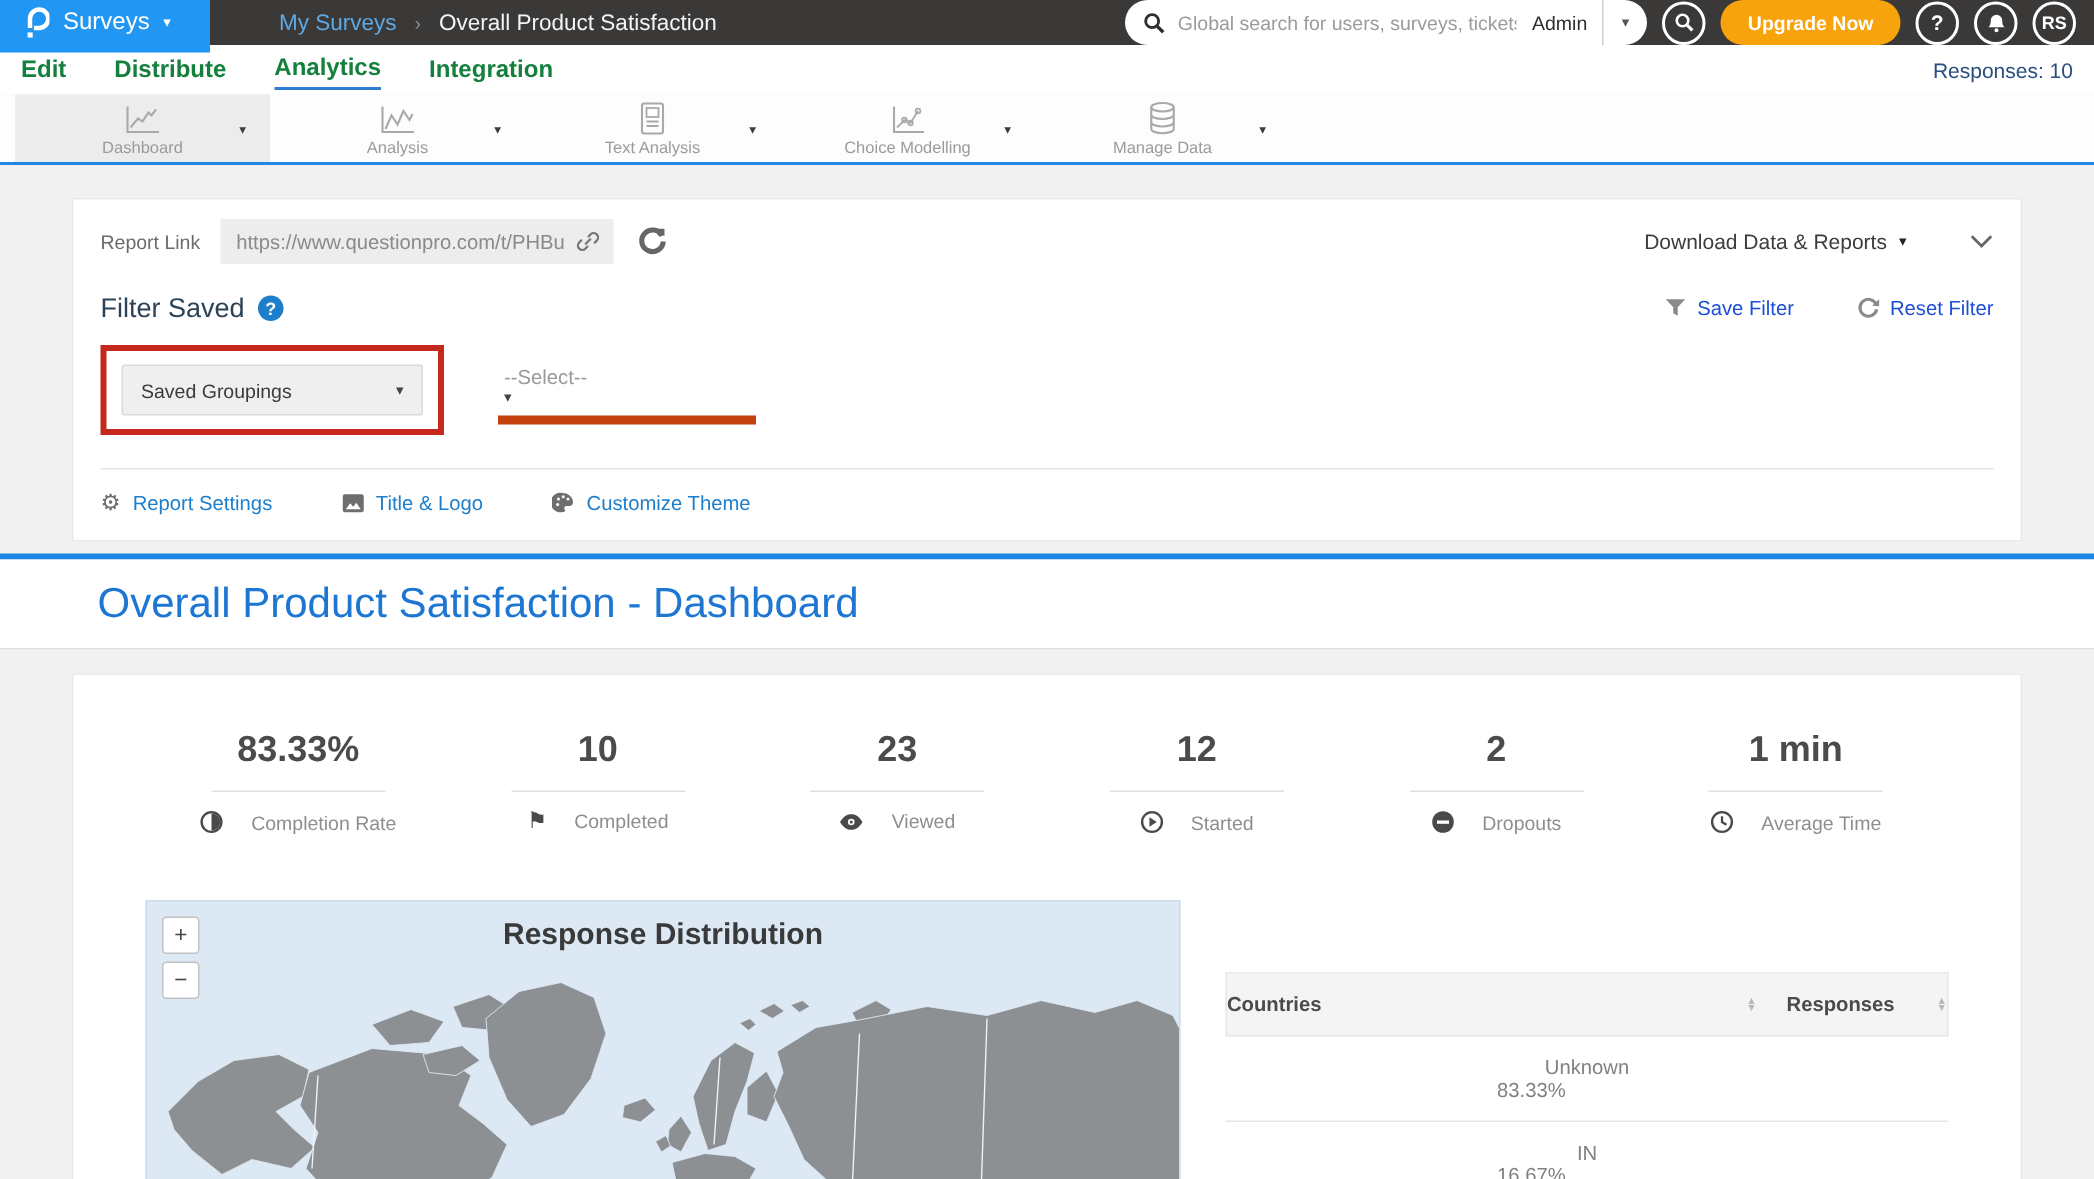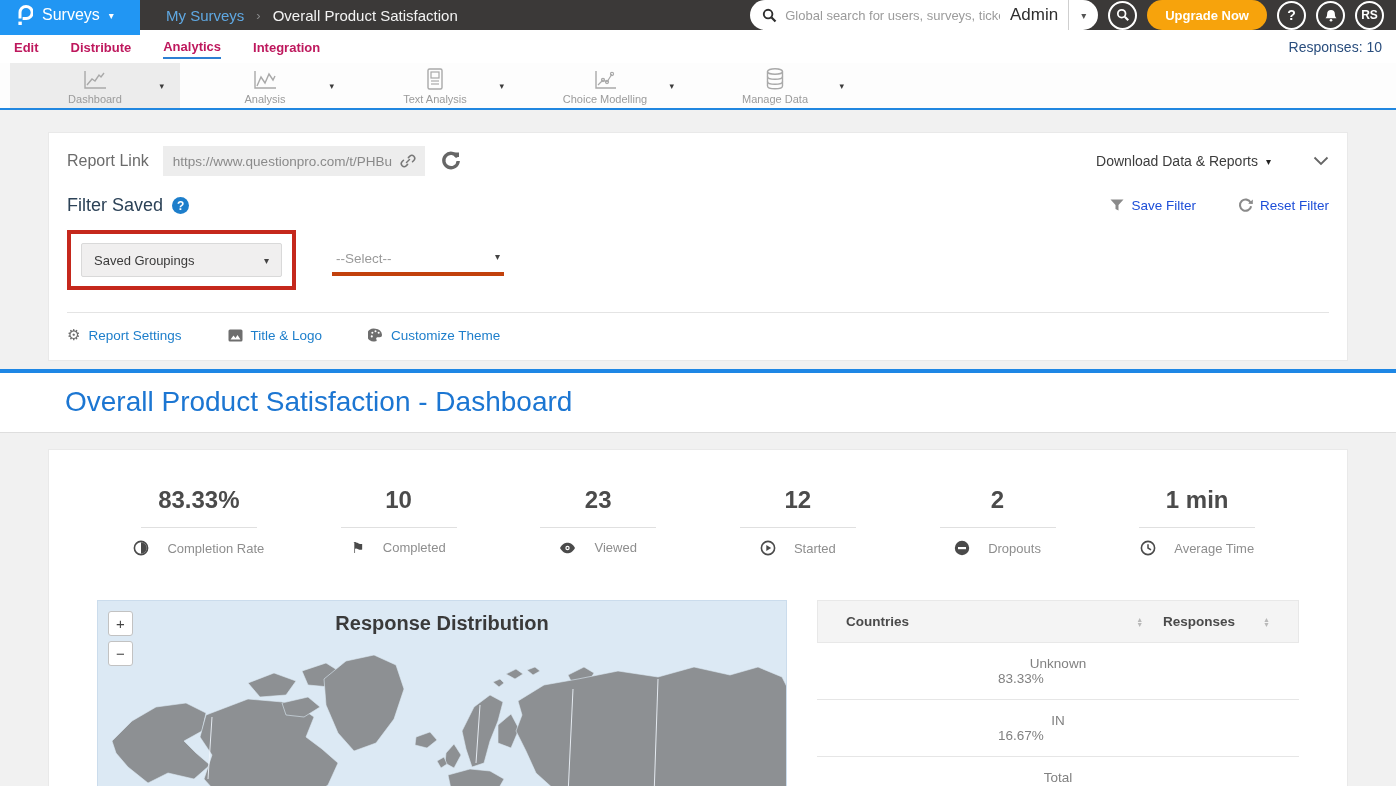--- a/index.html
+++ b/index.html
@@ -6,63 +6,63 @@
   html,body { width:1396px; height:786px; overflow:hidden; background:#f1f1f1;
     font-family:"Liberation Sans", sans-serif; }
 
   
   .topbar { height:30px; background:#3b3938; display:flex; align-items:center; }
   .brand { background:#2196f3; height:40px; width:140px; display:flex; align-items:center;
     padding:0 12px 0 14px; gap:9px; cursor:pointer; }
   .brand-label { color:#fff; font-size:16px; }
   .caret { font-size:10px; color:#fff; }
   .breadcrumb { display:flex; align-items:center; gap:12px; margin-left:26px; font-size:15px; }
-  .bc-parent { color:#5fa8e2; cursor:pointer; }
+  .bc-parent { color:#5fa8e2; cursor:pointer;margin-left:20px; }
   .bc-sep { color:#8a8a8a; font-size:13px; }
   .bc-current { color:#f3f3f3; }
   .topbar-right { margin-left:auto; display:flex; align-items:center; gap:10px; padding-right:12px; }
   .search-pill { background:#fff; border-radius:16px; height:30px; width:348px;
     display:flex; align-items:center; overflow:hidden; }
   .search-pill .mag { margin:0 8px 0 12px; display:flex; }
   .search-pill input { border:none; outline:none; flex:1; font-size:13px; color:#333;
     font-family:"Liberation Sans", sans-serif; }
   .search-pill input::placeholder { color:#9b9b9b; }
-  .pill-scope { font-size:17px; color:#2e2e2e; padding:0 10px; }
+  .pill-scope { font-size:13px; color:#2e2e2e; padding:0 10px; }
   .pill-caret-seg { border-left:1px solid #cfcfcf; height:30px; width:30px; display:flex;
     align-items:center; justify-content:center; color:#555; font-size:10px; cursor:pointer; }
   .circle-btn { width:29px; height:29px; border:2px solid #fff; border-radius:50%;
     display:flex; align-items:center; justify-content:center; color:#fff; font-size:14px;
     font-weight:bold; cursor:pointer; background:transparent; }
   .upgrade-btn { background:#f7a30c; color:#fff; font-weight:bold; font-size:13px;
     border:none; border-radius:16px; height:30px; padding:0 18px; cursor:pointer;
     font-family:"Liberation Sans", sans-serif; }
 
   
   .surveynav { height:33px; background:#fff; display:flex; align-items:center; padding:0 14px; }
-  .surveynav .nav-item { font-size:13px; color:#be185d; font-weight:bold; margin-right:32px;
+  .surveynav .nav-item { font-size:16px; color:#15803d; font-weight:bold; margin-right:32px;
     cursor:pointer; padding:4px 0 3px; }
   .surveynav .nav-item.active { border-bottom:2px solid #2d7fd3; }
   .responses-count { margin-left:auto; font-size:14px; color:#2a4e7e; }
 
   
   .toolbar { height:47px; background:#fdfdfd; border-bottom:2px solid #2187e0;
     display:flex; padding-left:10px; }
   .tool-tab { width:170px; height:45px; position:relative; display:flex; flex-direction:column;
     align-items:center; justify-content:center; gap:2px; cursor:pointer; }
   .tool-tab.active { background:#ececec; }
   .tool-tab .t-label { font-size:11px; color:#9b9b9b; }
   .tool-tab .t-caret { position:absolute; right:16px; top:18px; font-size:9px; color:#3c3c3c; }
   .tool-icon { height:24px; display:flex; align-items:flex-end; }
 
   
   .card { background:#fff; margin:0 48px; border:1px solid #e9e9e9; }
   .card1 { margin-top:22px; }
 
   .report-row { display:flex; align-items:center; padding:13px 18px 9px; }
-  .rl-label { font-size:16px; color:#6b6b6b; margin-right:14px; }
+  .rl-label { font-size:13px; color:#6b6b6b; margin-right:14px; }
   .rl-input-wrap { background:#ededed; height:30px; width:262px; display:flex; align-items:center;
     padding:0 8px 0 10px; }
   .rl-input-wrap input { background:transparent; border:none; outline:none; flex:1;
     font-size:13.5px; color:#8a8a8a; font-family:"Liberation Sans", sans-serif; min-width:0; }
   .rl-chain { display:flex; cursor:pointer; }
   .rl-circle { margin-left:16px; display:flex; cursor:pointer; }
   .report-row-right { margin-left:auto; display:flex; align-items:center; gap:42px; }
   .dl-reports { font-size:14px; color:#3c3c3c; cursor:pointer; display:flex; align-items:center; gap:8px; }
   .dl-reports .caret { color:#222; }
   .collapse-chev { cursor:pointer; display:flex; }
@@ -74,22 +74,22 @@
     margin-left:9px; cursor:pointer; }
   .filter-actions { margin-left:auto; display:flex; align-items:center; gap:42px; }
   .f-action { display:flex; align-items:center; gap:7px; font-size:13.5px; color:#1d4ed8; cursor:pointer; }
 
   .filter-controls { display:flex; align-items:center; padding:14px 18px 0; }
   .red-box { border:4px solid #c5281c; padding:9px 10px; }
   .select-box { width:201px; height:34px; background:#f0efef; border:1px solid #d9d9d9;
     border-radius:2px; display:flex; align-items:center; padding:0 12px; cursor:pointer; }
   .select-box .sb-label { font-size:13px; color:#3b3b3b; flex:1; }
   .select-box .caret { color:#444; }
-  .uline-select { width:172px; margin-left:36px; border-bottom:4px solid #c2410c;
-    display:flex; align-items:flex-start; padding:6px 4px; cursor:pointer; }
+  .uline-select { width:172px; margin-left:36px; border-bottom:6px solid #c2410c;
+    display:flex; align-items:flex-start; padding:6px 4px; cursor:pointer;flex-direction:column; }
   .uline-select .sb-label { flex:1; font-size:13.5px; color:#9a9a9a; }
   .uline-select .caret { color:#444; }
 
   .card-divider { border-top:1px solid #e4e4e4; margin:22px 18px 0; }
   .links-row { display:flex; align-items:center; gap:46px; padding:13px 18px 16px; }
   .cfg-link { display:flex; align-items:center; gap:8px; font-size:13.5px; color:#1d7ecb; cursor:pointer; }
   .cfg-link .gear-glyph { color:#6e6e6e; font-size:15px; }
 
   
   .blue-band { height:4px; background:#1e87e5; margin-top:8px; }
@@ -110,21 +110,21 @@
     position:relative; overflow:hidden; }
   .map-title { text-align:center; font-size:20px; font-weight:bold; color:#3a3a3a; margin-top:11px; }
   .zoom-ctrl { position:absolute; top:10px; left:10px; display:flex; flex-direction:column; gap:5px; }
   .zoom-btn { width:25px; height:25px; background:#fff; border:1px solid #c2c2c2; border-radius:3px;
     font-size:15px; color:#444; cursor:pointer; line-height:1;
     font-family:"Liberation Sans", sans-serif; }
   .map-svg { position:absolute; left:0; top:44px; }
 
   .countries-panel { flex:1; }
   .ct-header { background:#f4f4f4; border:1px solid #e8e8e8; display:flex; align-items:center;
-    padding:13px 28px; }
+    padding:13px 0;margin-top:48px; }
   .ct-header .h-label { font-size:13.5px; font-weight:bold; color:#4a4a4a; }
   .h-country { flex:1; }
   .h-resp { width:96px; }
   .sort-icon { display:flex; flex-direction:column; color:#b9b9b9; font-size:7px; line-height:5px;
     cursor:pointer; margin-right:20px; }
   .sort-icon.last { margin-right:0; margin-left:4px; }
   .ct-row { display:flex; align-items:center; padding:13px 16px; border-bottom:1px solid #e6e6e6;
     font-size:13.5px; color:#818181;flex-direction:column; }
   .ct-row .r-name { flex:1; }
   .ct-row .r-val { width:120px; }

